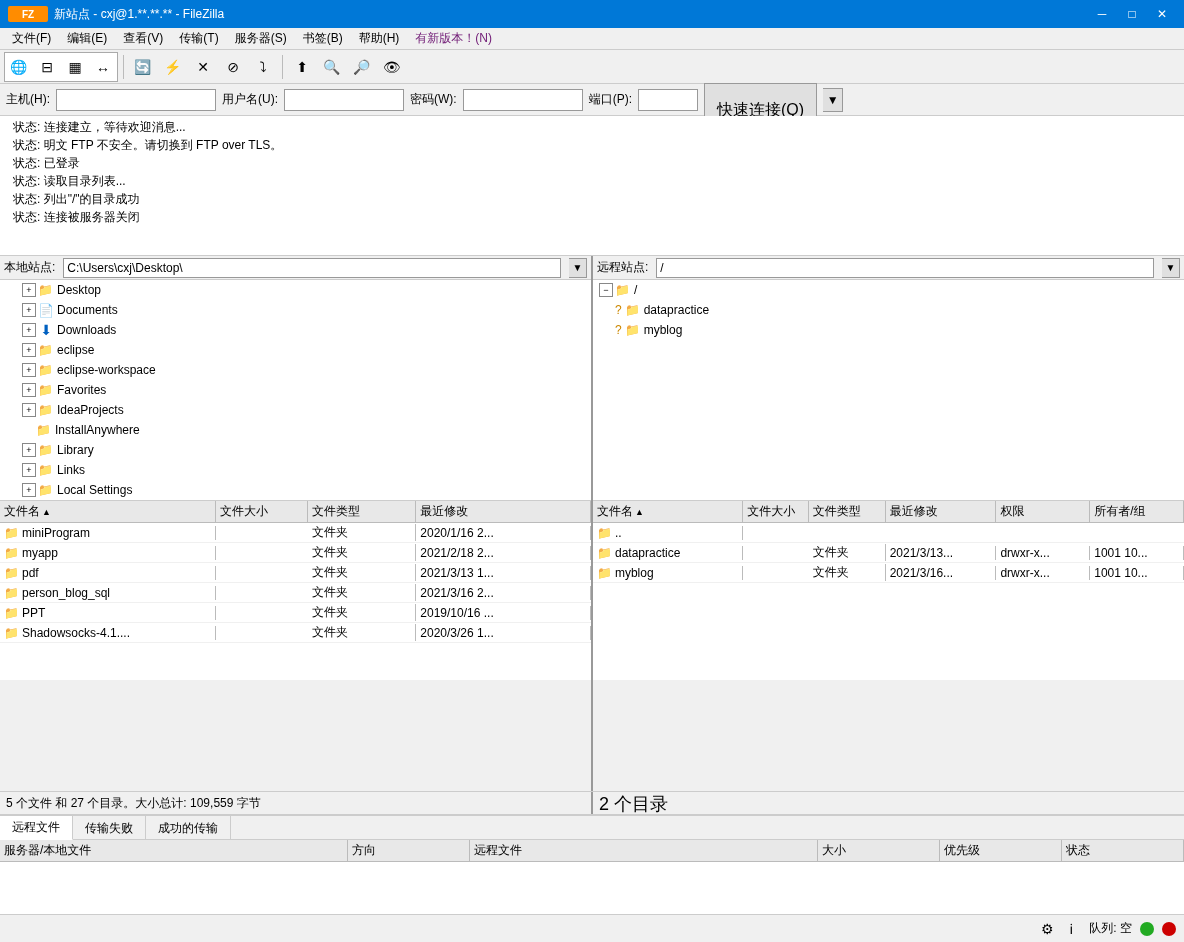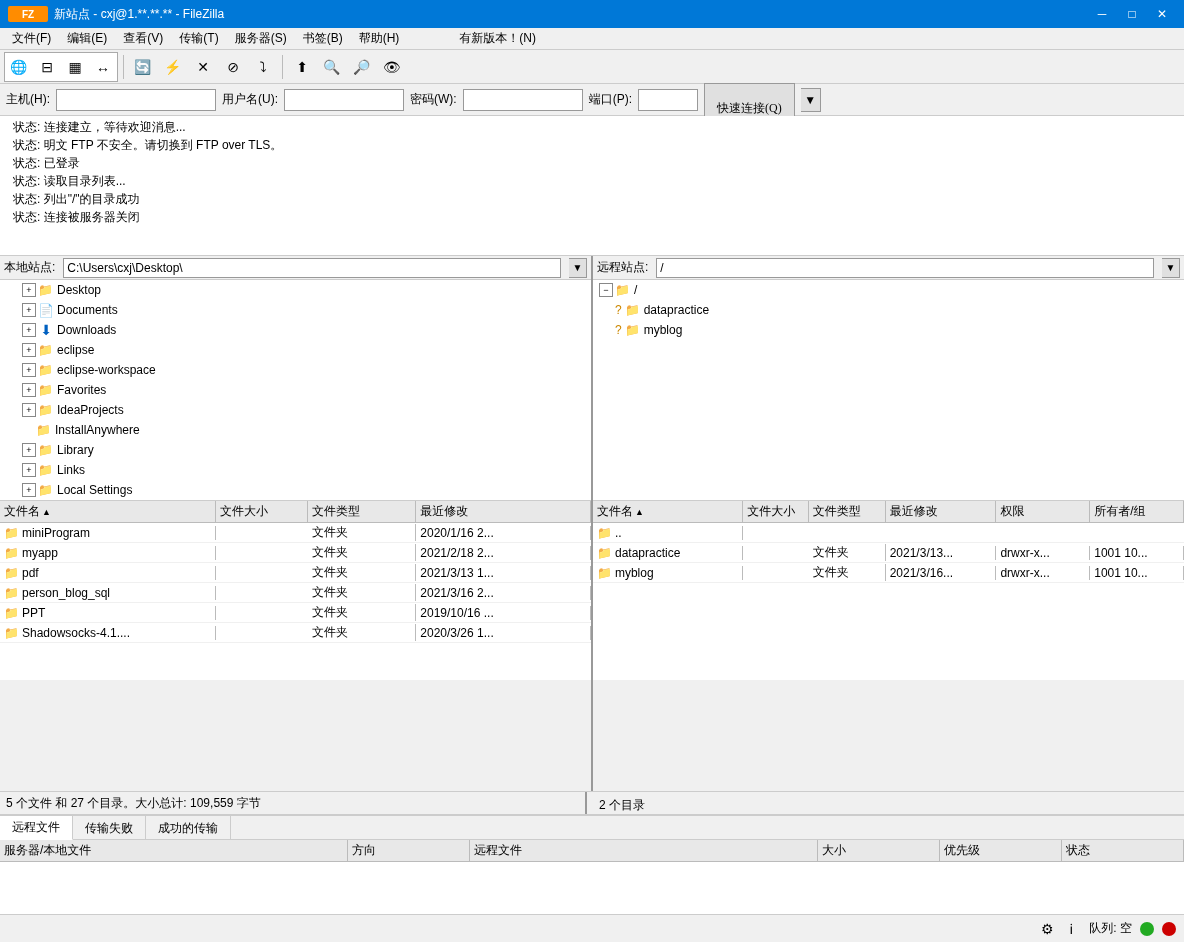--- a/index.html
+++ b/index.html
@@ -18,21 +18,21 @@
 
     
     .toolbar { background: #f0f0f0; height: 34px; display: flex; align-items: center; padding: 2px 4px; border-bottom: 1px solid #ccc; gap: 2px; flex-shrink: 0; }
     .tb-btn { width: 28px; height: 28px; display: flex; align-items: center; justify-content: center; cursor: pointer; border: 1px solid transparent; background: transparent; font-size: 14px; }
     .tb-sep { width: 1px; height: 24px; background: #bbb; margin: 0 3px; }
 
     
     .conn-bar { background: #f0f0f0; height: 32px; display: flex; align-items: center; padding: 0 6px; border-bottom: 1px solid #ccc; gap: 6px; flex-shrink: 0; }
     .conn-label { font-size: 12px; white-space: nowrap; }
     .conn-input { height: 22px; border: 1px solid #999; padding: 0 3px; font-size: 12px; outline: none; }
-    .conn-btn { height: 24px; padding: 16px 12px; background: #e0e0e0; border: 1px solid #999; cursor: pointer; font-size: 12px; white-space: nowrap; font-family: Liberation Serif, serif; }
+    .conn-btn { height: 24px; padding: 16px 12px; background: #e0e0e0; border: 1px solid #999; cursor: pointer; font-size: 16px; white-space: nowrap; }
     .conn-dropdown { width: 20px; height: 24px; background: #e0e0e0; border: 1px solid #999; border-left: none; cursor: pointer; display: flex; align-items: center; justify-content: center; }
 
     
     .log-area { background: #fff; flex-shrink: 0; height: 140px; border-bottom: 1px solid #ccc; overflow-y: auto; padding: 2px 13px; font-size: 12px; line-height: 1.5; position: relative; }
     .log-line { color: #000; }
 
     
     .panel-header { background: #f0f0f0; height: 24px; display: flex; align-items: center; padding: 0 4px; border-bottom: 1px solid #ccc; gap: 8px; flex-shrink: 0; }
     .panel-header label { font-size: 12px; }
     .panel-path { flex: 1; height: 20px; border: 1px solid #999; padding: 0 3px; font-size: 12px; background: #fff; }
@@ -75,21 +75,21 @@
     ::-webkit-scrollbar-track { background: #f0f0f0; }
     ::-webkit-scrollbar-thumb { background: #c0c0c0; border: 1px solid #aaa; }
 
     .main-panels { display: flex; flex: 1; overflow: hidden; flex-direction: column; }
     .panels-row { display: flex; flex: 1; overflow: hidden; }
     .local-panel { display: flex; flex-direction: column; flex: 1; border-right: 2px solid #999; min-width: 0; overflow: hidden; }
     .remote-panel { display: flex; flex-direction: column; flex: 1; min-width: 0; overflow: hidden; }
 
     .split-status { display: flex; flex-shrink: 0; border-top: 1px solid #ccc; }
     .local-status { flex: 1; background: #f0f0f0; height: 22px; display: flex; align-items: center; padding: 0 6px; font-size: 12px; border-right: 2px solid #999; }
-    .remote-status-bar { flex: 1; background: #f0f0f0; height: 22px; display: flex; align-items: flex-end; padding: 0 12px; font-size: 12px; }
+    .remote-status-bar { flex: 1; background: #f0f0f0; height: 22px; display: flex; align-items: flex-start; padding: 0 6px; font-size: 18px; }
 
     .col-sort-indicator { margin-left: 2px; font-size: 9px; }
   </style>
 </head>
 <body>
 
 <div class="title-bar">
   <div class="title-bar-left">
     <div class="title-bar-icon">FZ</div>
     <span>新站点 - cxj@1.**.**.** - FileZilla</span>
@@ -102,21 +102,21 @@
 </div>
 
 <div class="menu-bar">
   <div class="menu-item">文件(F)</div>
   <div class="menu-item">编辑(E)</div>
   <div class="menu-item">查看(V)</div>
   <div class="menu-item">传输(T)</div>
   <div class="menu-item">服务器(S)</div>
   <div class="menu-item">书签(B)</div>
   <div class="menu-item">帮助(H)</div>
-  <div class="menu-item" style="color:#000000;margin-left:44px;">有新版本！(N)</div>
+  <div class="menu-item" style="color:#701a75;">有新版本！(N)</div>
 </div>
 
 <div class="toolbar">
   <div style="display:flex;align-items:center;border:1px solid #aaa;background:#fff;">
     <button class="tb-btn" title="站点管理器">🌐</button>
     <button class="tb-btn" title="">⊟</button>
     <button class="tb-btn">▦</button>
     <button class="tb-btn">↔</button>
   </div>
   <div class="tb-sep"></div>

